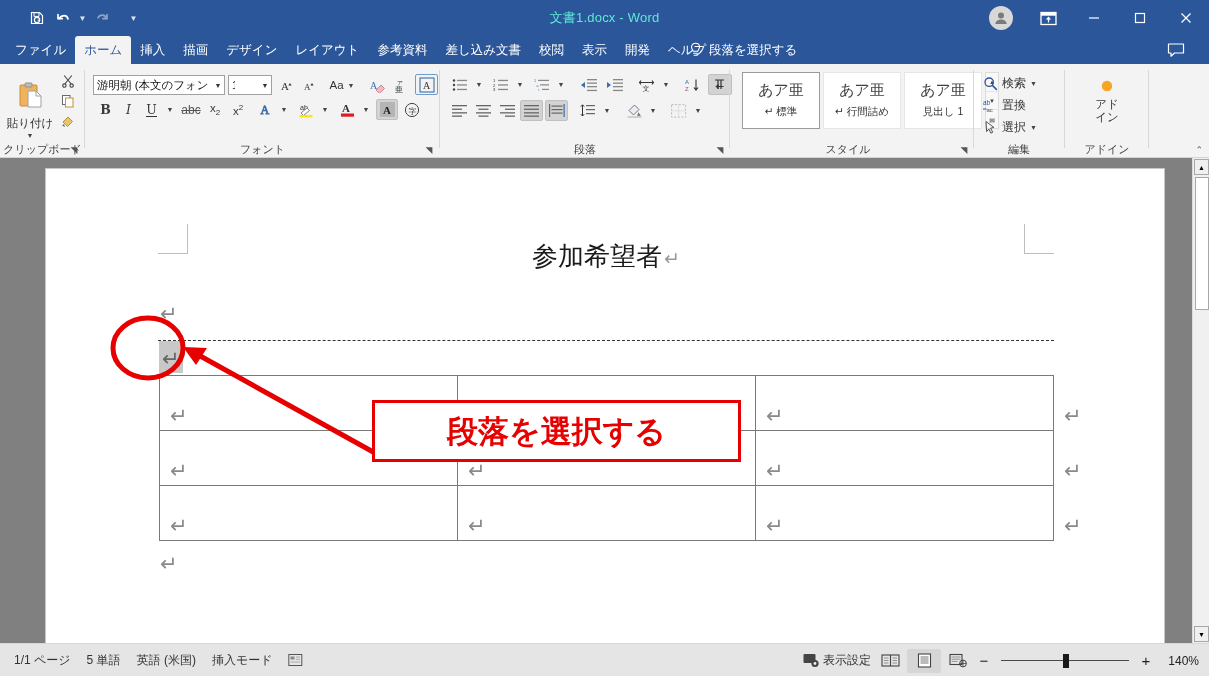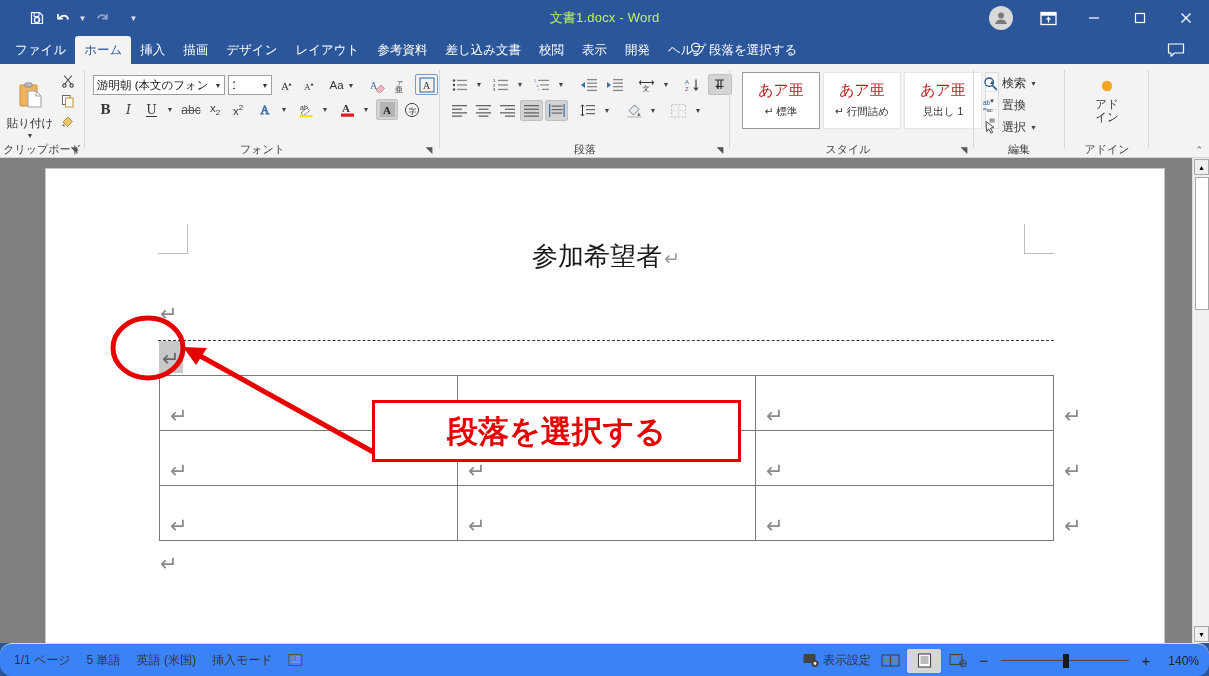--- a/index.html
+++ b/index.html
@@ -32,21 +32,21 @@
     color: #ffffff;
   }
   .qat-btn svg { display: block; }
   .qat-caret {
     width: 13px; height: 22px;
     display: flex; align-items: center; justify-content: center;
     color: #dbe3ef; font-size: 8px;
   }
   .win-title {
     position: absolute; left: 0; top: 9px; width: 1209px;
-    text-align: center; color: #bef264; font-size: 13px;
+    text-align: center; color: #5eead4; font-size: 13px;
     letter-spacing: .2px;
     pointer-events: none;
   }
   .win-ctrls {
     position: absolute; right: 0; top: 0; height: 36px;
     display: flex; align-items: stretch;
   }
   .win-ctrl {
     width: 46px; display: flex; align-items: center; justify-content: center;
     color: #fff;
@@ -135,21 +135,21 @@
   
   .style-card {
     position: absolute; top: 8px; width: 78px; height: 57px;
     background: #fff; border: 1px solid #e6e6e6;
     display: flex; flex-direction: column; align-items: center;
     justify-content: center;
   }
   .style-card.sel { border: 1px solid #9b9b9b; box-shadow: 0 0 0 1px #fff inset; }
   .style-sample {
     font-family: "DejaVu Serif", "Liberation Serif", serif;
-    font-size: 15px; color: #b91c1c; line-height: 1;
+    font-size: 15px; color: #404040; line-height: 1;
     margin-bottom: 7px;
   }
   .style-name { font-size: 10.5px; color: #333; white-space: nowrap; }
   .gallery-scroll {
     position: absolute; top: 8px; width: 14px; height: 57px;
     border: 1px solid #dcdcdc; background: #f8f8f8;
     display: flex; flex-direction: column;
   }
   .gs-btn {
     flex: 1; display: flex; align-items: center; justify-content: center;
@@ -252,23 +252,23 @@
     font-size: 7px; color: #000;
   }
   .vs-thumb {
     position: absolute; left: 2px; width: 14px;
     background: #fff; border: 1px solid #a8a8a8;
   }
 
   
   .statusbar {
     position: absolute; left: 0; bottom: 0; width: 1209px; height: 33px;
-    background: #3b82f6; border-top: 1px solid #d8d8d8;
+    background: #e5e5e5; border-top: 1px solid #d8d8d8;
     display: flex; align-items: center;
-    font-size: 12px; color: #333; border-radius: 12px;
+    font-size: 12px; color: #333;
   }
   .sb-left { display: flex; align-items: center; gap: 16px; padding-left: 14px; }
   .sb-right {
     position: absolute; right: 10px; top: 0; height: 33px;
     display: flex; align-items: center; gap: 0px;
   }
   .viewbtn {
     width: 34px; height: 24px;
     display: flex; align-items: center; justify-content: center;
     border-radius: 2px;

